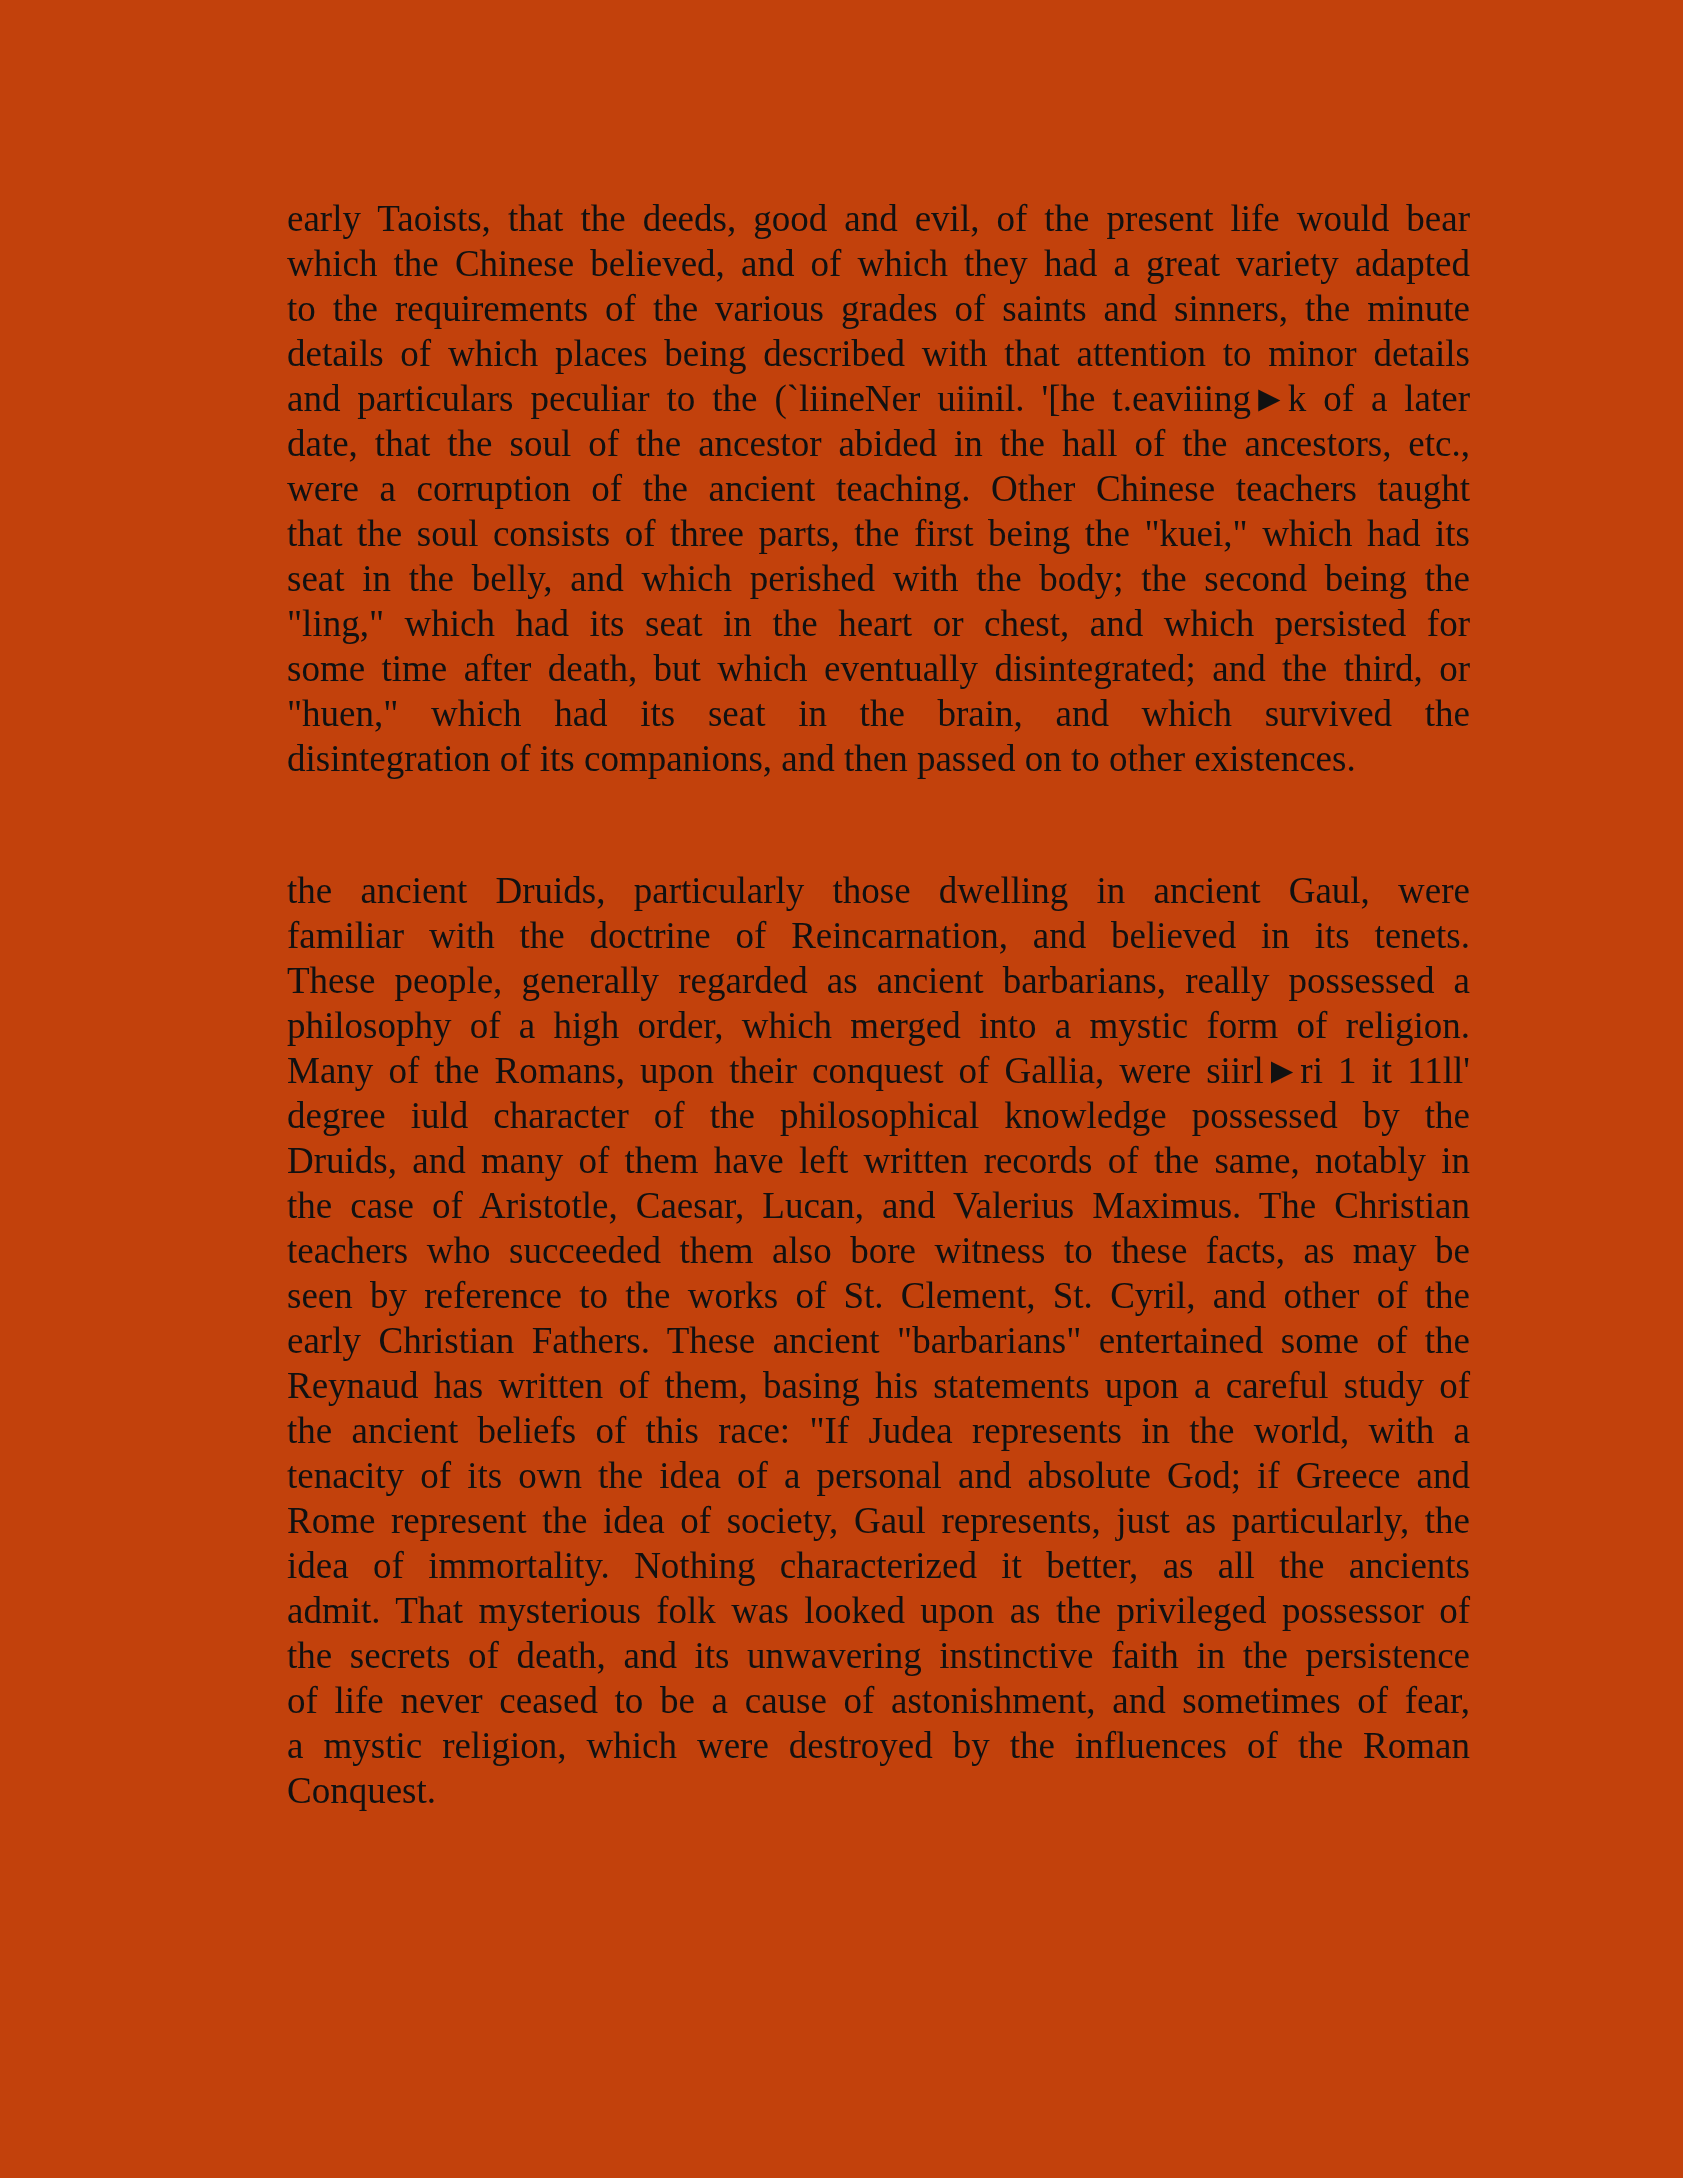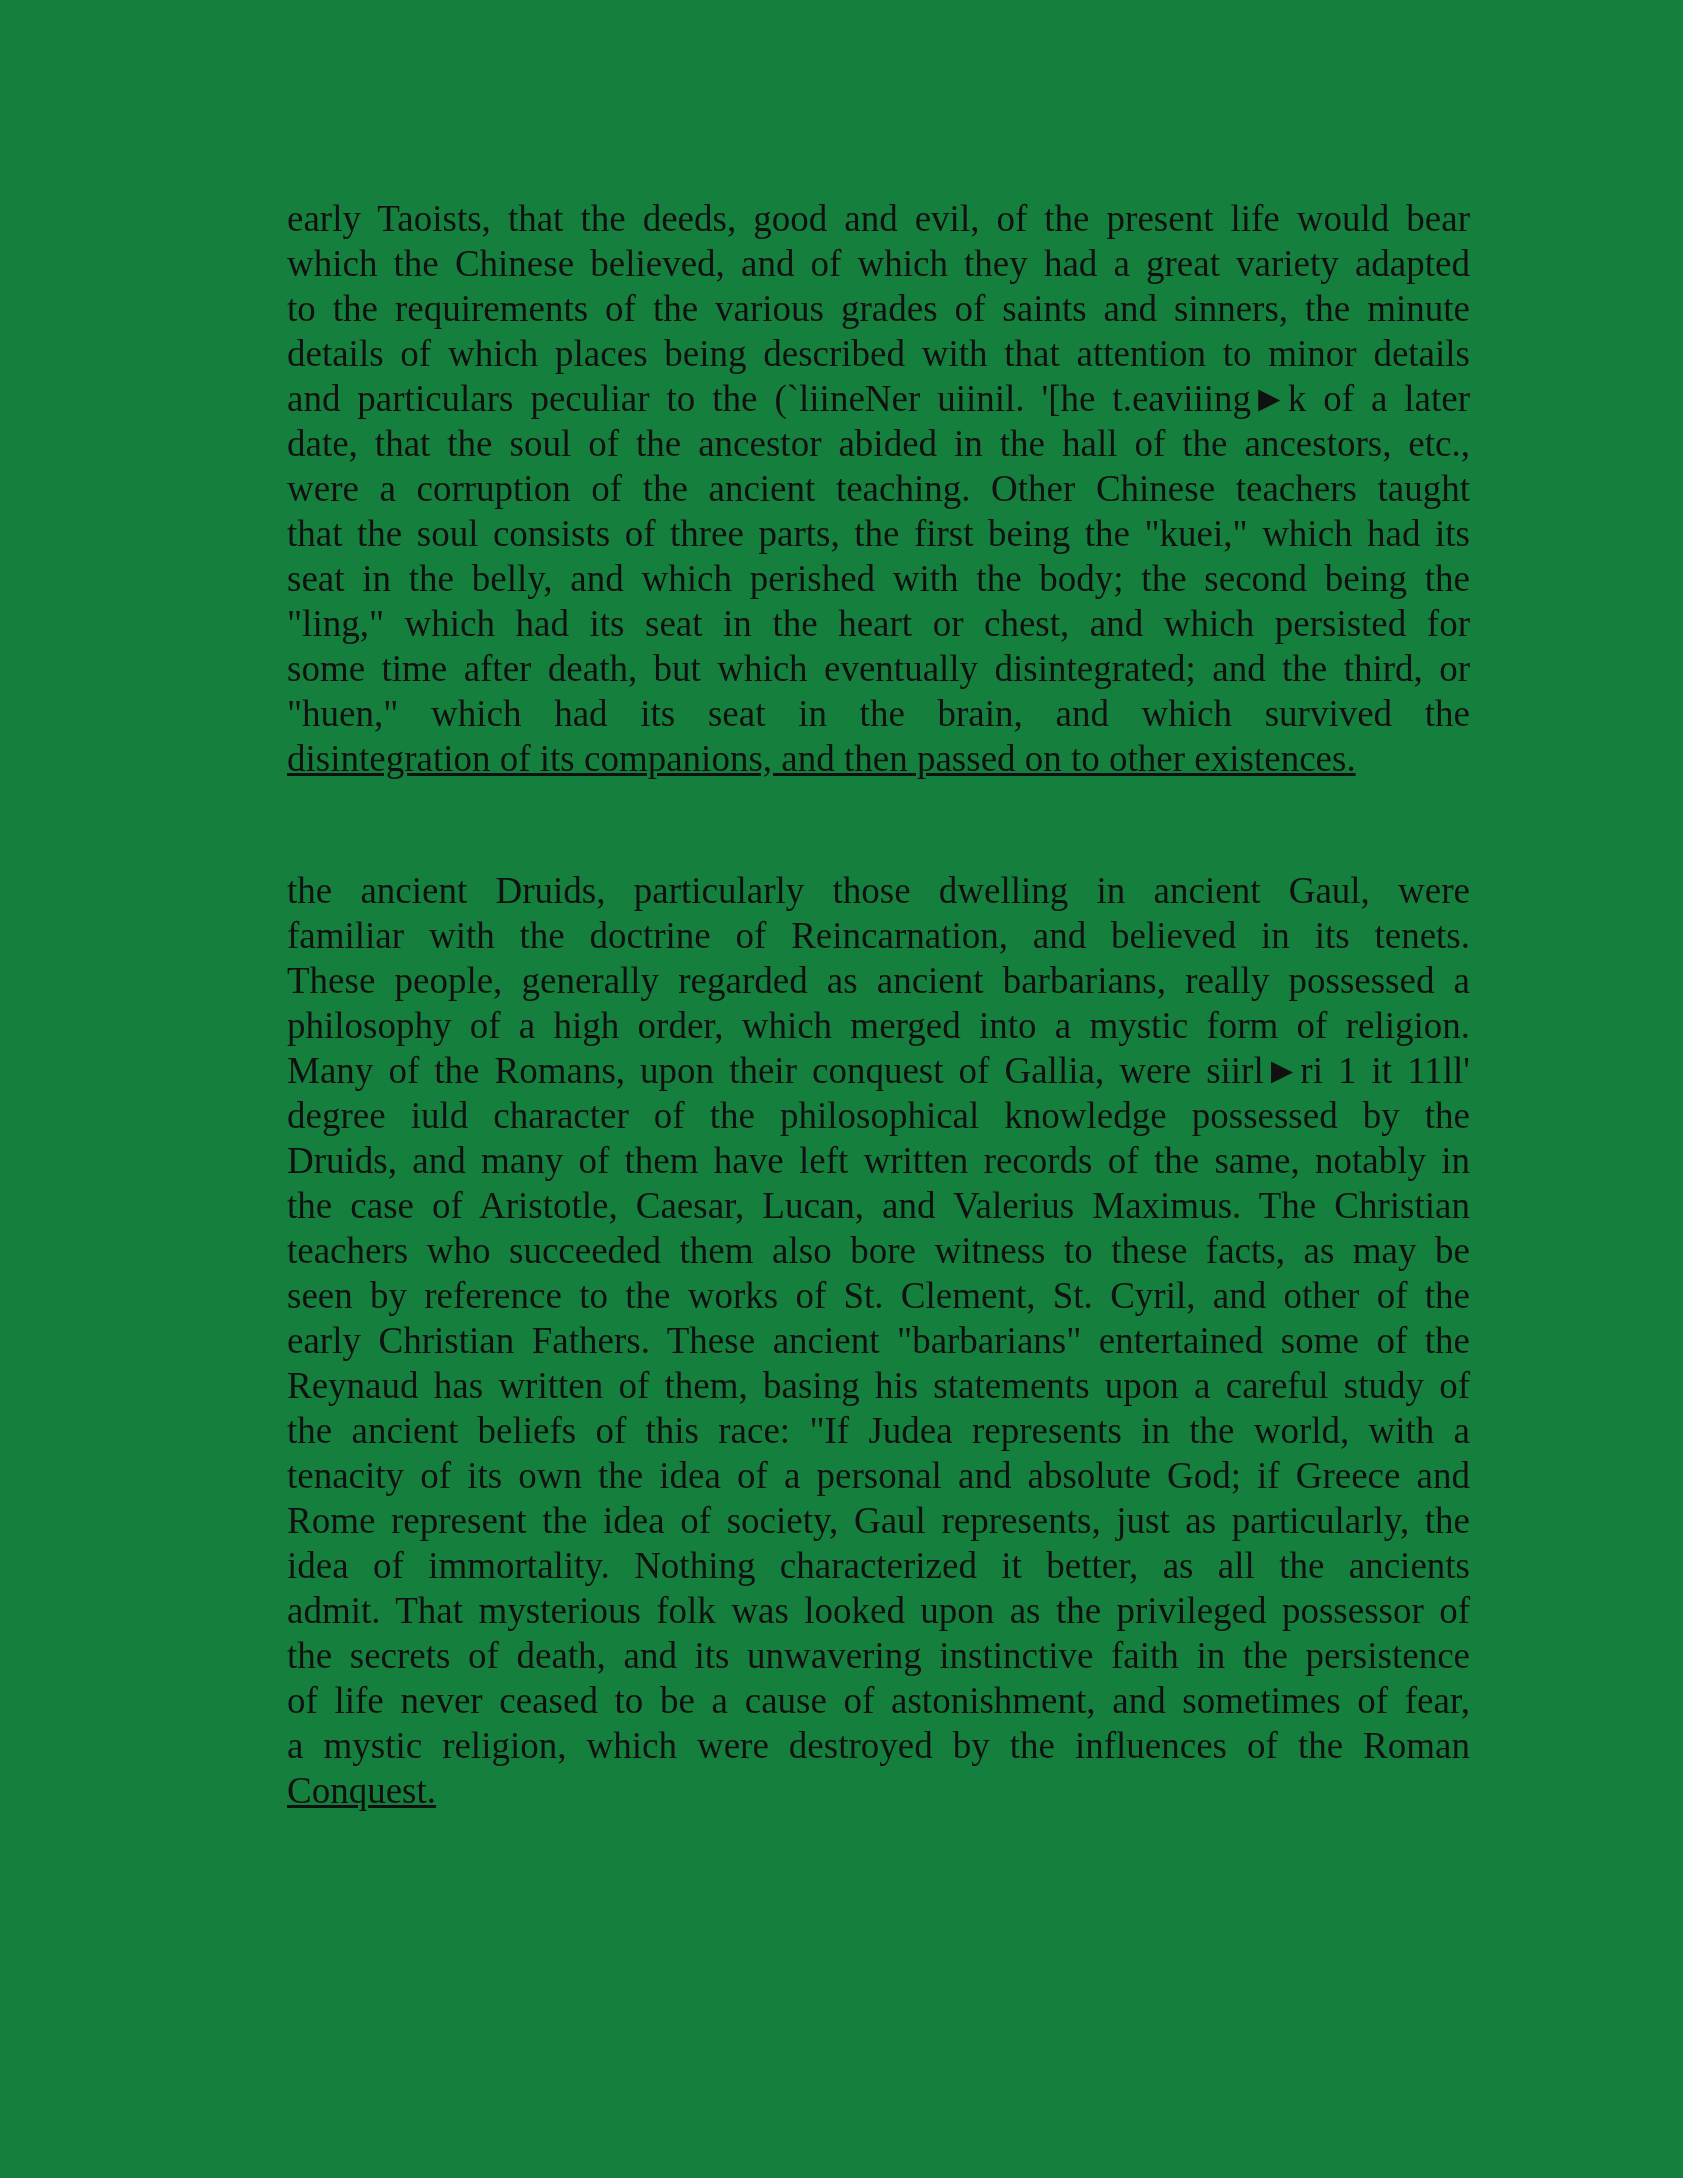--- a/index.html
+++ b/index.html
@@ -12,21 +12,21 @@
       height: 2178px;
       position: relative;
       overflow: hidden;
     }
     .page {
       position: absolute;
       left: 0;
       top: 0;
       width: 1683px;
       height: 2178px;
-      background: #15803d;
+      background: #c2410c;
     }
     .text-column {
       position: absolute;
       left: 287px;
       width: 1183px;
       font-family: "Liberation Serif", "DejaVu Serif", serif;
       font-size: 37px;
       color: #111111;
     }
     .para {
@@ -38,21 +38,20 @@
       display: block;
       height: 45px;
       line-height: 45px;
       white-space: nowrap;
       text-align: justify;
       text-align-last: justify;
       overflow: visible;
     }
     .line.last {
       text-align-last: left;
-      text-decoration: underline;
     }
     .line.indent {
       padding-left: 43px;
     }
     #para-1 { top: 196px; }
     #para-2 { top: 868px; }
   </style>
 </head>
 <body>
 

